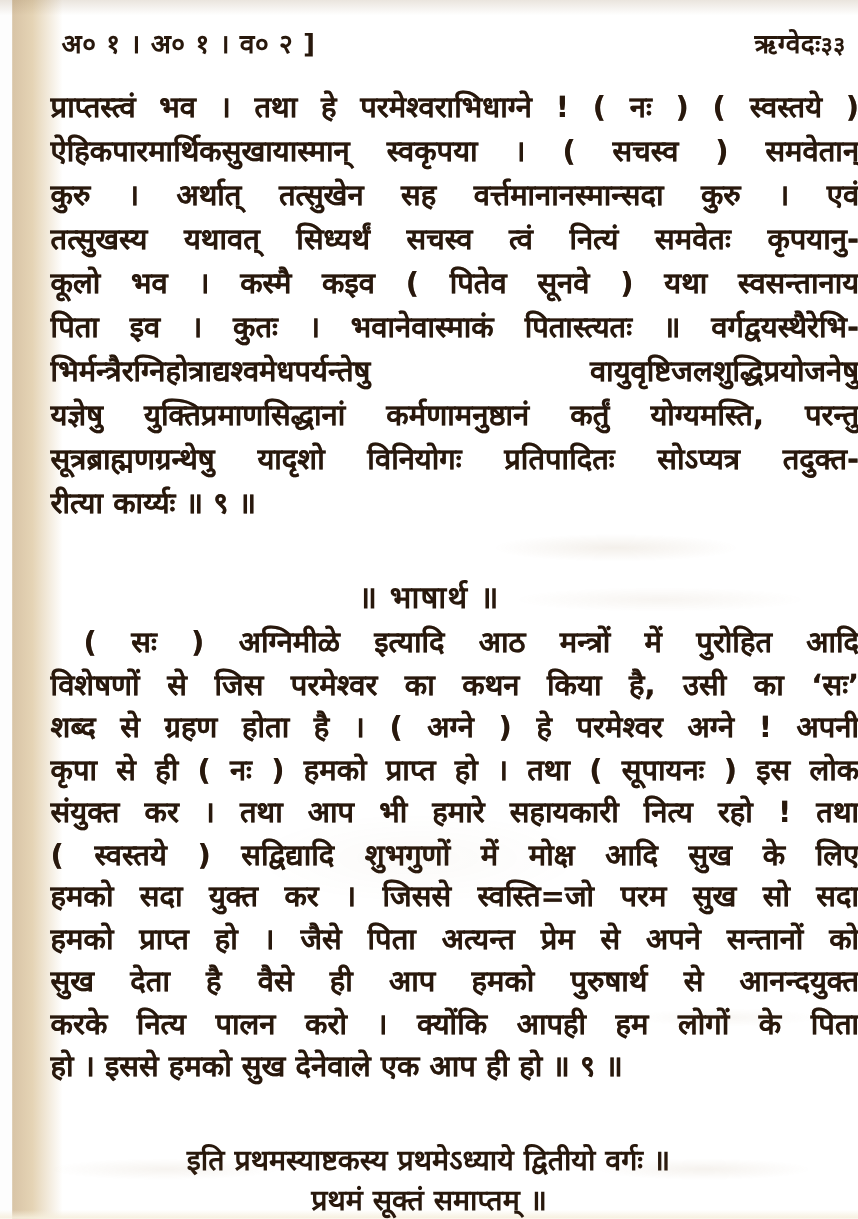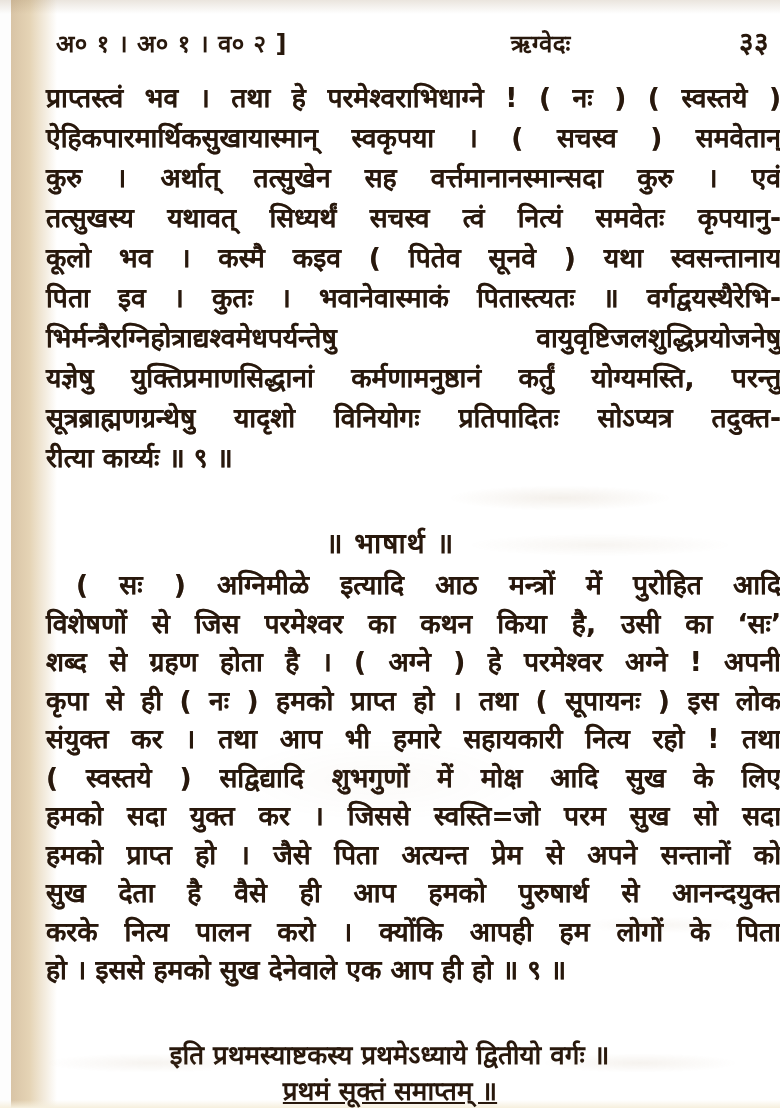--- a/index.html
+++ b/index.html
@@ -31,34 +31,34 @@
       radial-gradient(ellipse 160px 18px at 560px 498px, rgba(150,115,70,.22), rgba(0,0,0,0) 70%),
       radial-gradient(ellipse 190px 16px at 600px 545px, rgba(150,115,70,.15), rgba(0,0,0,0) 70%),
       radial-gradient(ellipse 150px 14px at 150px 1063px, rgba(150,115,70,.16), rgba(0,0,0,0) 70%),
       radial-gradient(ellipse 140px 14px at 640px 1063px, rgba(150,115,70,.18), rgba(0,0,0,0) 70%),
       radial-gradient(ellipse 120px 12px at 660px 925px, rgba(150,115,70,.12), rgba(0,0,0,0) 70%),
       radial-gradient(ellipse 220px 60px at 380px 780px, rgba(150,115,70,.07), rgba(0,0,0,0) 70%);}
   .ink{color:#28180c;font-weight:700;}
   .header{position:absolute;left:56px;right:46px;top:22px;display:flex;
     align-items:baseline;font-size:24px;letter-spacing:.5px;}
   .header .hl{flex:0 0 auto;}
-  .header .hc{flex:1 1 auto;text-align:center;padding-left:56px;}
-  .header .hr{flex:0 0 auto;font-size:28px;}
+  .header .hc{flex:1 1 auto;text-align:right;padding-left:56px;}
+  .header .hr{flex:0 0 auto;font-size:21px;}
   .block{position:absolute;left:46px;right:34px;}
   .line{font-size:26.5px;line-height:40px;white-space:nowrap;
     text-shadow:0 0 .6px rgba(40,24,12,.55);}
   .just{white-space:normal;text-align:justify;text-align-last:justify;}
   .sanskrit{top:78px;}
   .hindi{top:566px;}
   .hindi .line{line-height:38.5px;}
   .indent{text-indent:30px;}
   .heading{position:absolute;left:0;width:780px;top:523px;text-align:center;
     font-size:28px;letter-spacing:1px;}
   .colophon1{position:absolute;left:0;width:779px;top:1036px;text-align:center;font-size:26px;}
-  .colophon2{position:absolute;left:0;width:780px;top:1072px;text-align:center;font-size:26px;text-decoration:underline;}
+  .colophon2{position:absolute;left:0;width:780px;top:1072px;text-align:center;font-size:26px;}
 </style>
 </head>
 <body>
 
 <div class="scan">
   <div class="crease"></div>
   <div class="edge-left"></div>
   <div class="edge-right"></div>
   <div class="edge-bottom"></div>
   <div class="top-shadow"></div>

